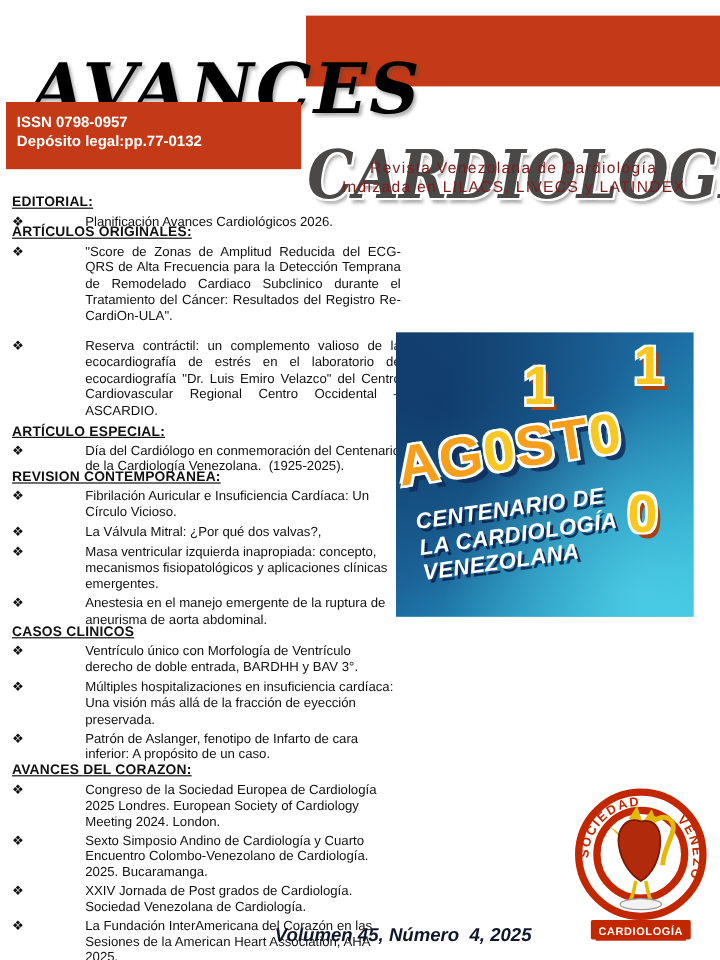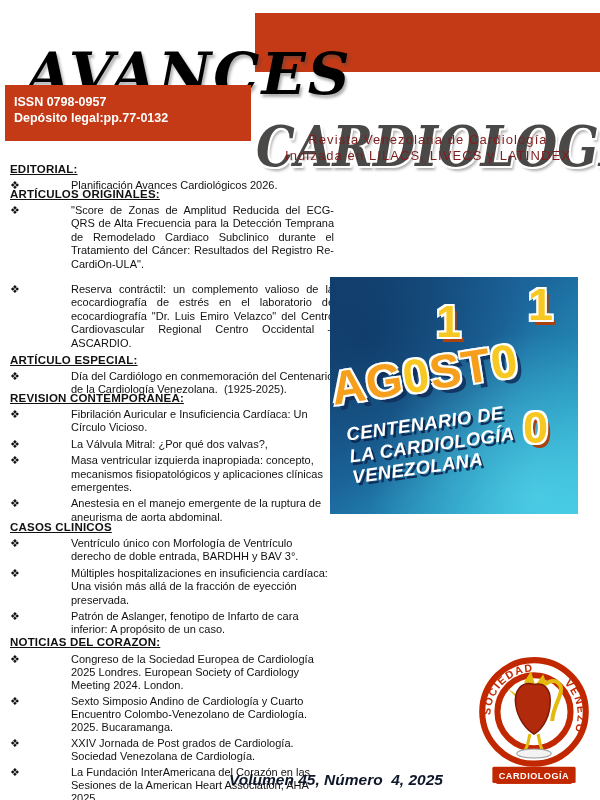--- a/index.html
+++ b/index.html
@@ -158,21 +158,21 @@
   </div>
 
   <div class="toc-item">
     <span class="toc-bullet">❖</span>
     <span class="toc-text">Patrón de Aslanger, fenotipo de Infarto de cara inferior: A propósito de un caso.</span>
   </div>
 </div>
   </section>
 
   <section class="toc-section sec-5">
-    <h2 class="toc-heading">NOTICIAS DEL CORAZON:</h2>
+    <h2 class="toc-heading">AVANCES DEL CORAZON:</h2>
     <div class="toc-items">
   <div class="toc-item">
     <span class="toc-bullet">❖</span>
     <span class="toc-text">Congreso de la Sociedad Europea de Cardiología 2025 Londres. European Society of Cardiology Meeting 2024. London.</span>
   </div>
 
   <div class="toc-item">
     <span class="toc-bullet">❖</span>
     <span class="toc-text">Sexto Simposio Andino de Cardiología y Cuarto Encuentro Colombo-Venezolano de Cardiología. 2025. Bucaramanga.</span>
   </div>

